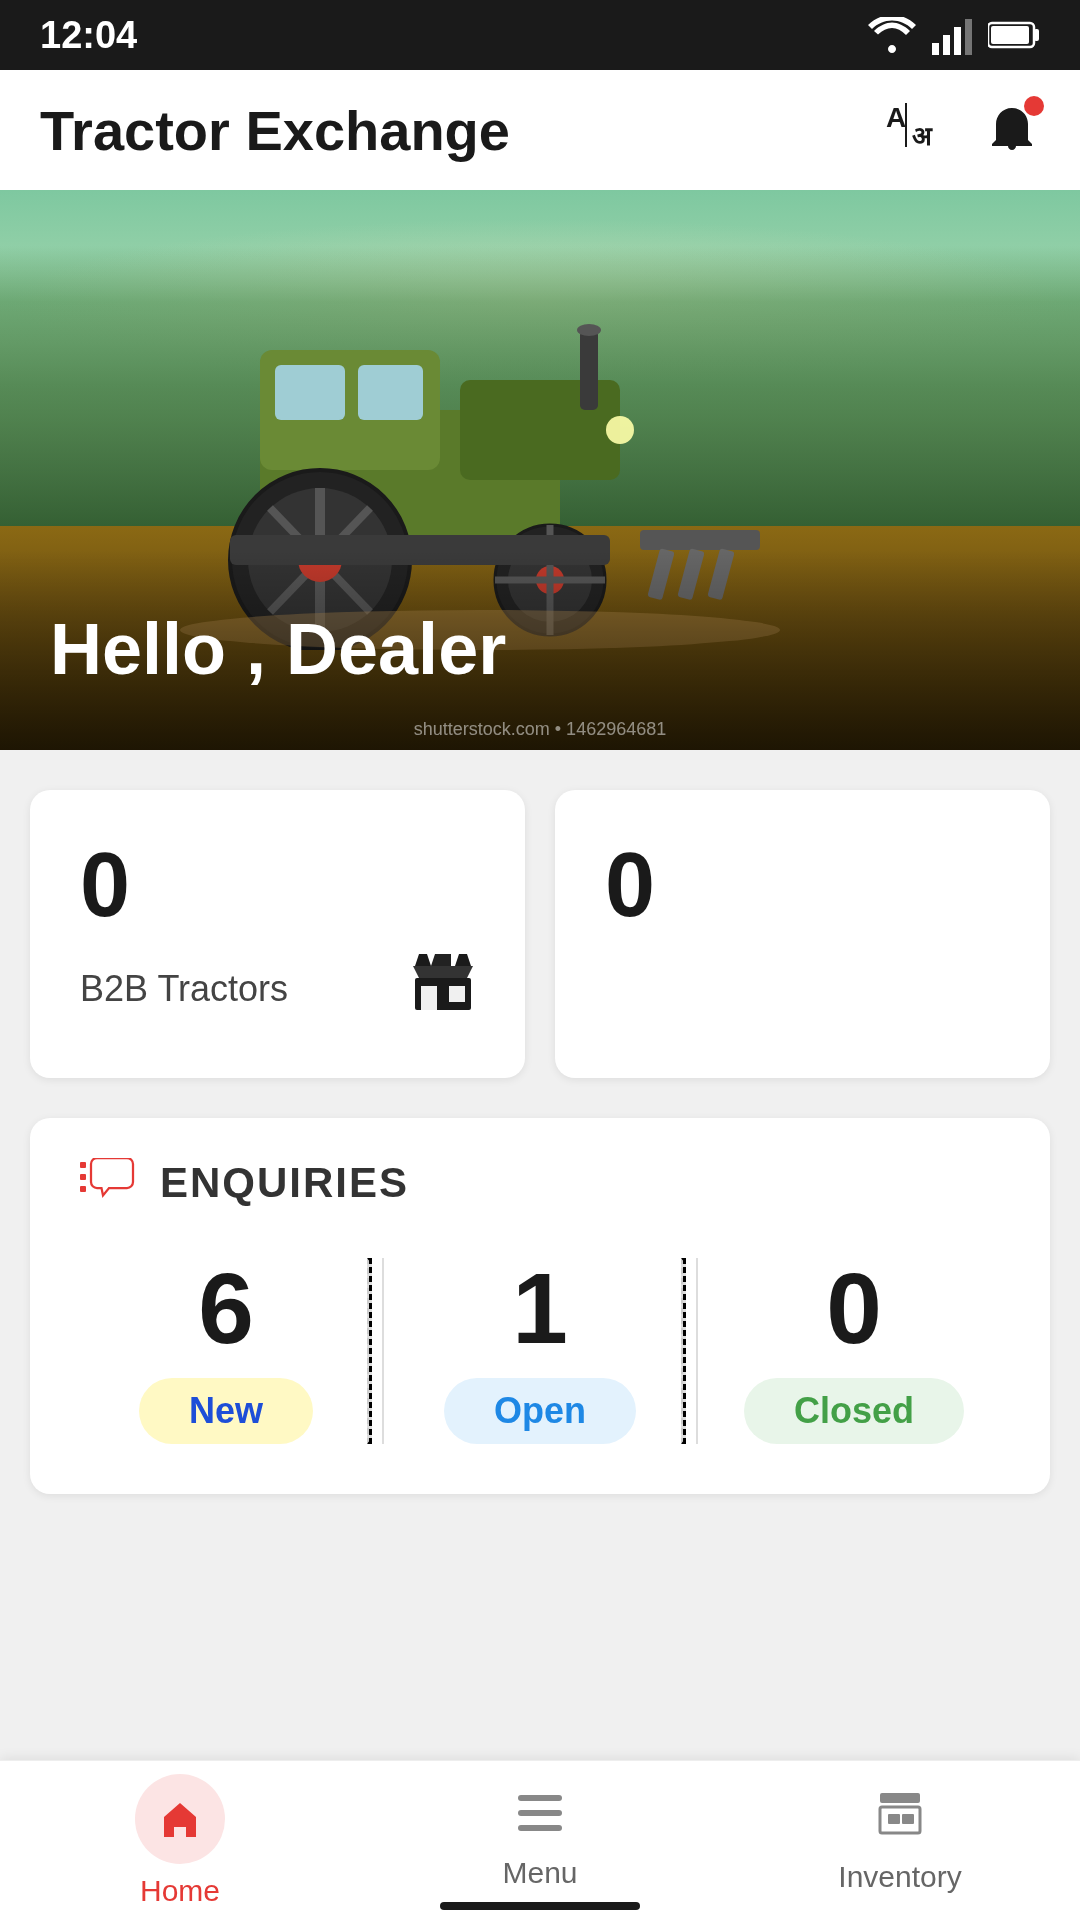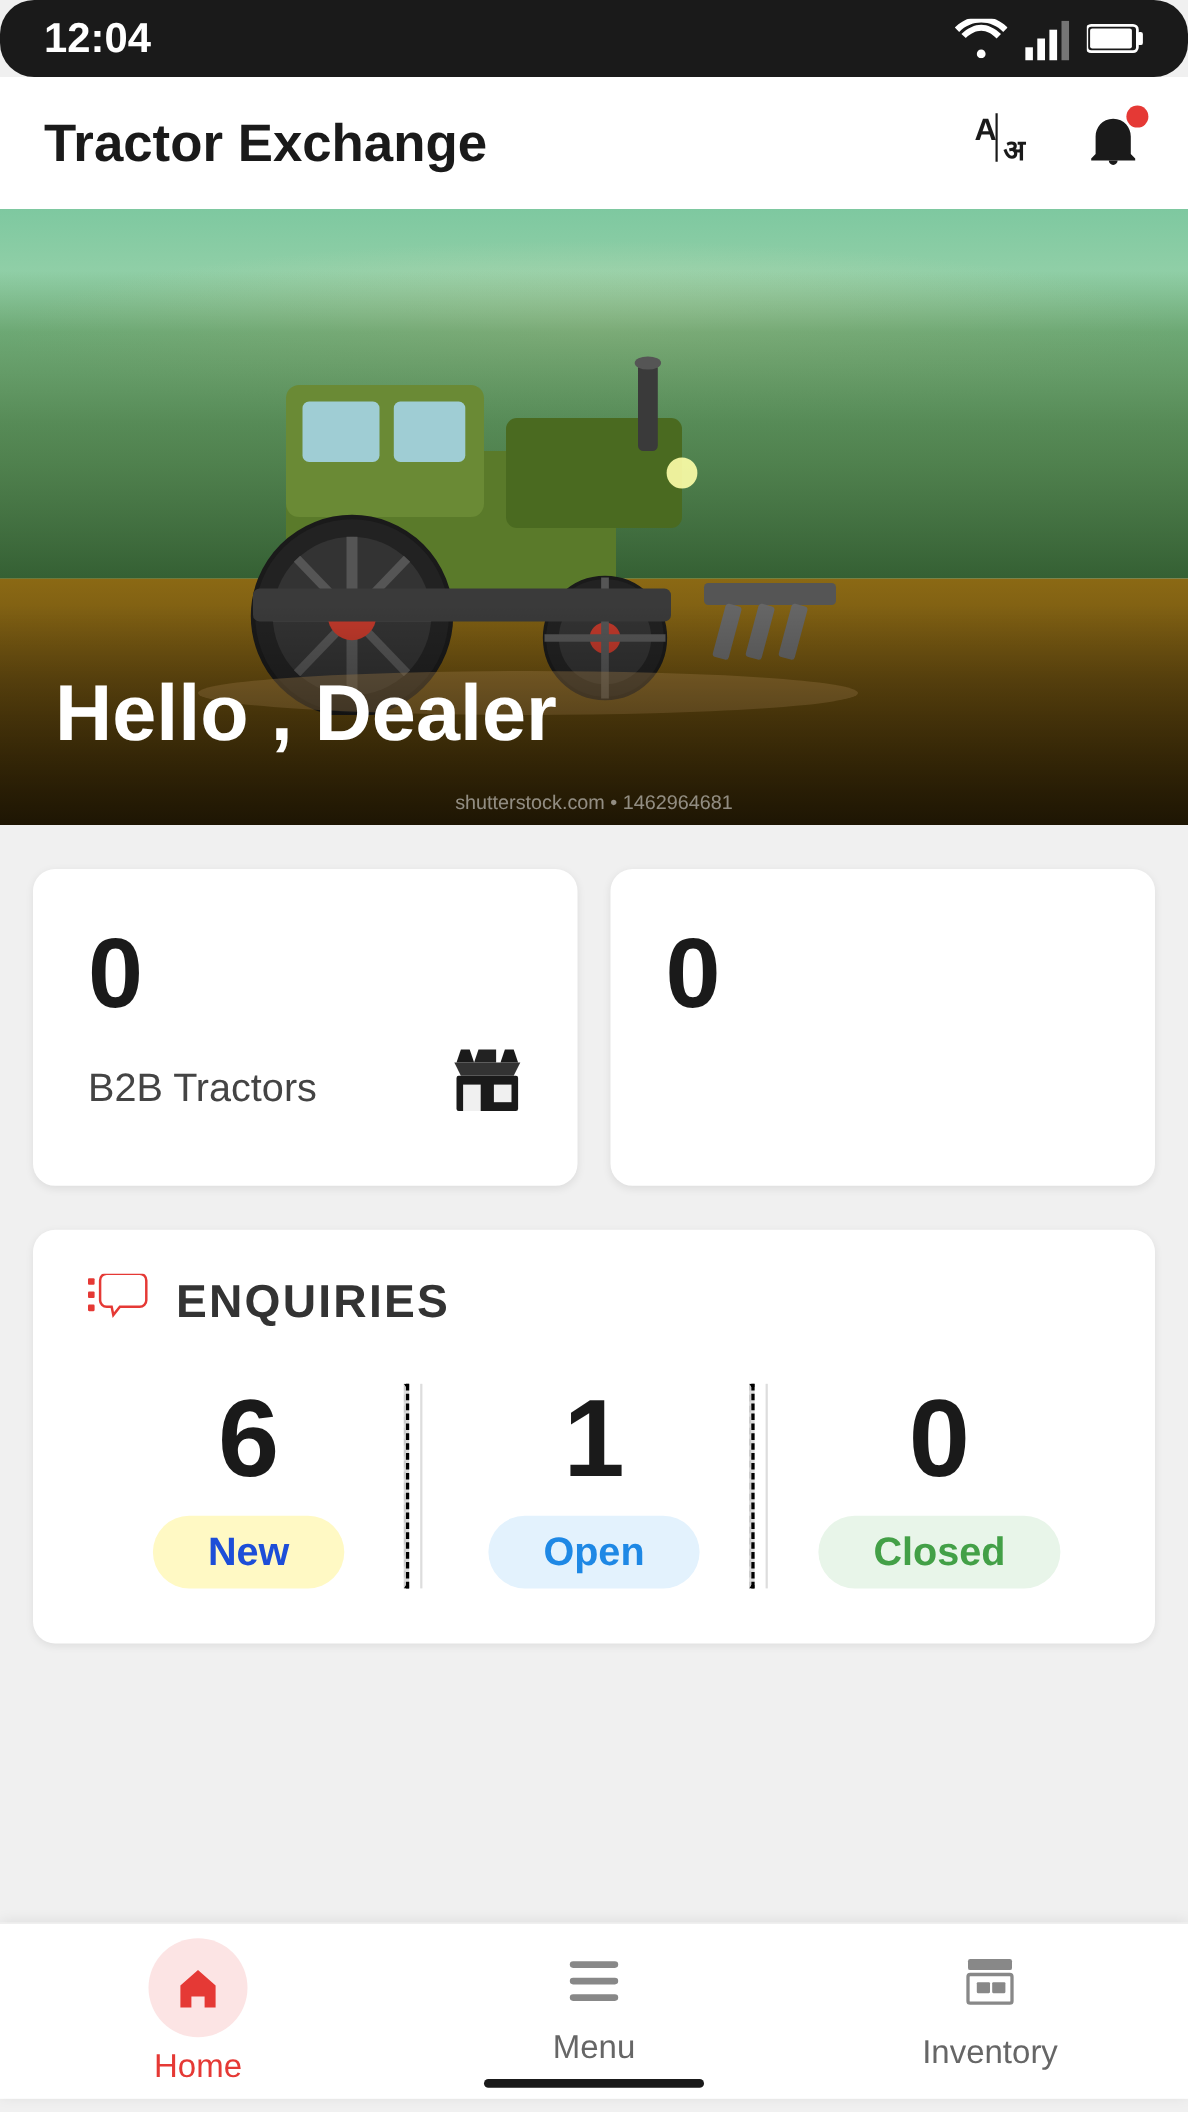--- a/index.html
+++ b/index.html
@@ -14,21 +14,20 @@
     }
 
     
     .status-bar {
       background: #1a1a1a;
       height: 70px;
       display: flex;
       align-items: center;
       justify-content: space-between;
       padding: 0 40px;
-      border-radius: 31px;
     }
     .status-time {
       color: white;
       font-size: 38px;
       font-weight: 600;
     }
     .status-icons {
       display: flex;
       align-items: center;
       gap: 16px;
@@ -40,21 +39,21 @@
     
     .header {
       background: white;
       height: 120px;
       display: flex;
       align-items: center;
       justify-content: space-between;
       padding: 0 40px;
     }
     .app-title {
-      font-size: 48px;
+      font-size: 56px;
       font-weight: 700;
       color: #1a1a1a;
     }
     .header-icons {
       display: flex;
       align-items: center;
       gap: 30px;
     }
     .lang-icon {
       font-size: 44px;
@@ -252,21 +251,21 @@
     .divider-v {
       width: 2px;
       background: #ddd;
       align-self: stretch;
       margin: 0 10px;
     }
 
     
     .bottom-nav {
       position: fixed;
-      bottom: 12px;
+      bottom: 0;
       left: 0;
       width: 1080px;
       background: white;
       height: 160px;
       display: flex;
       align-items: center;
       border-top: 1px solid #eee;
       box-shadow: 0 -2px 12px rgba(0,0,0,0.08);
     }
     .nav-item {

